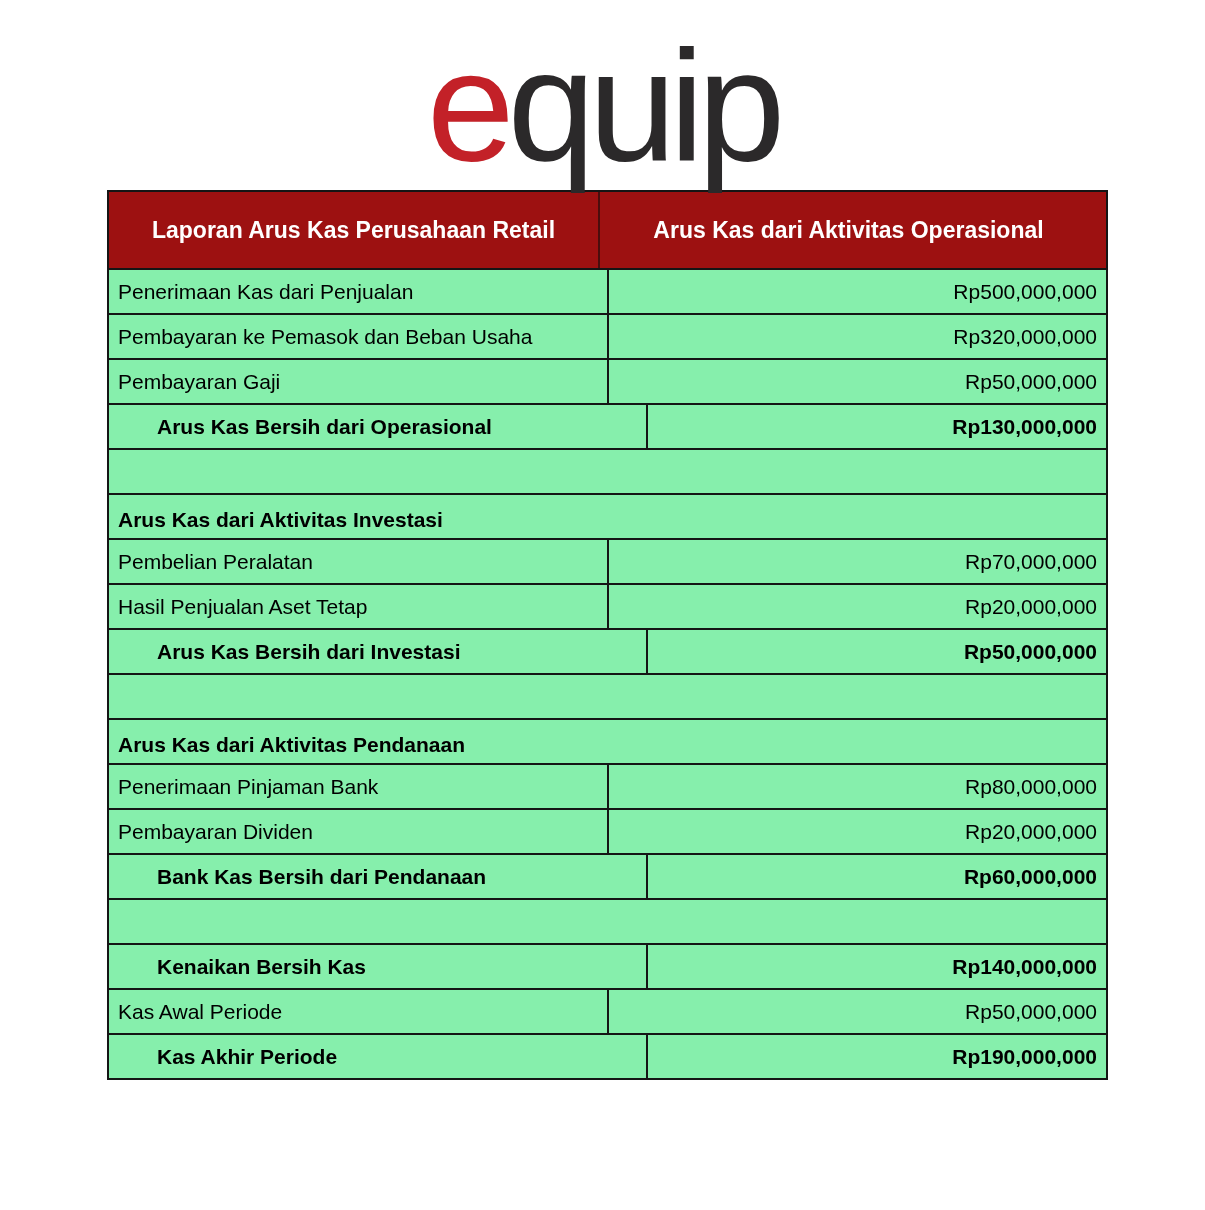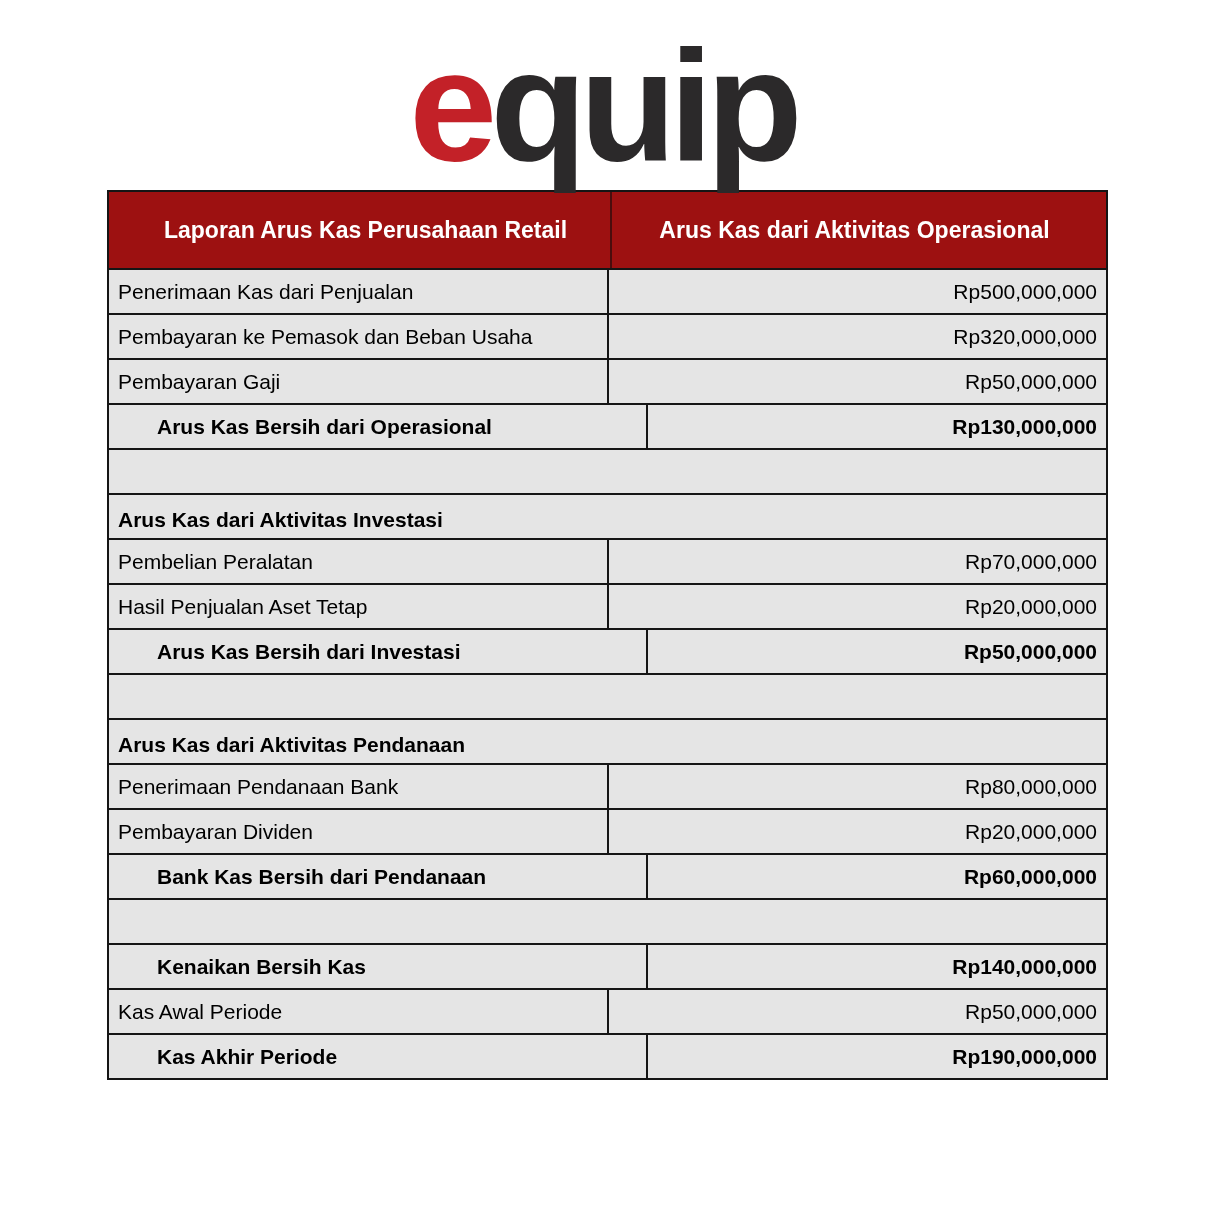--- a/index.html
+++ b/index.html
@@ -13,39 +13,39 @@
   
   .logo-wrap {
     height: 170px;
     padding-top: 20px;
     display: flex;
     justify-content: center;
     align-items: center;
   }
   .logo-text {
     font-size: 158px;
-    font-weight: bold;
+    font-weight: normal;
     letter-spacing: -7px;
     line-height: 1;
     text-align: center;
   }
   .logo-e   { color: #c32128; }
   .logo-rest{ color: #2b292a; }
 
   
   .cash-table {
     margin-left: 107px;
     width: 997px;
     border: 2px solid #151515;
   }
   .row {
     display: flex;
     height: 43px;
     border-top: 2px solid #151515;
-    background: #e5e5e5;
+    background: #86efac;
   }
   .row.header-row {
     height: 76px;
     border-top: none;
     background: #9d1111;
   }
   .cell {
     display: flex;
     align-items: center;
     font-size: 21px;
@@ -63,21 +63,21 @@
     padding-right: 9px;
     border-radius: 17px;
   }
   .header-row .cell {
     color: #ffffff;
     font-weight: bold;
     font-size: 23px;
     justify-content: center;
   }
   .header-row .cell.cl {
-    padding-left: 12px;
+    padding-left: 0;
     border-right: 2px solid #4a0d0d;
   }
   .row.bold .cell { font-weight: bold; padding-left: 48px; }
   .row.section .cell,
   .row.spacer .cell {
     width: 100%;
     border-right: none;
   }
   .row.section .cell { font-weight: bold; padding-left: 9px; margin-top: 6px; }
 </style>
@@ -137,21 +137,21 @@
     </div>
 
     <div class="row spacer">
       <div class="cell"></div>
     </div>
 
     <div class="row section">
       <div class="cell">Arus Kas dari Aktivitas Pendanaan</div>
     </div>
     <div class="row">
-      <div class="cell cl">Penerimaan Pendanaan Bank</div>
+      <div class="cell cl">Penerimaan Pinjaman Bank</div>
       <div class="cell cv">Rp80,000,000</div>
     </div>
     <div class="row">
       <div class="cell cl">Pembayaran Dividen</div>
       <div class="cell cv">Rp20,000,000</div>
     </div>
     <div class="row bold">
       <div class="cell cl">Bank Kas Bersih dari Pendanaan</div>
       <div class="cell cv">Rp60,000,000</div>
     </div>

